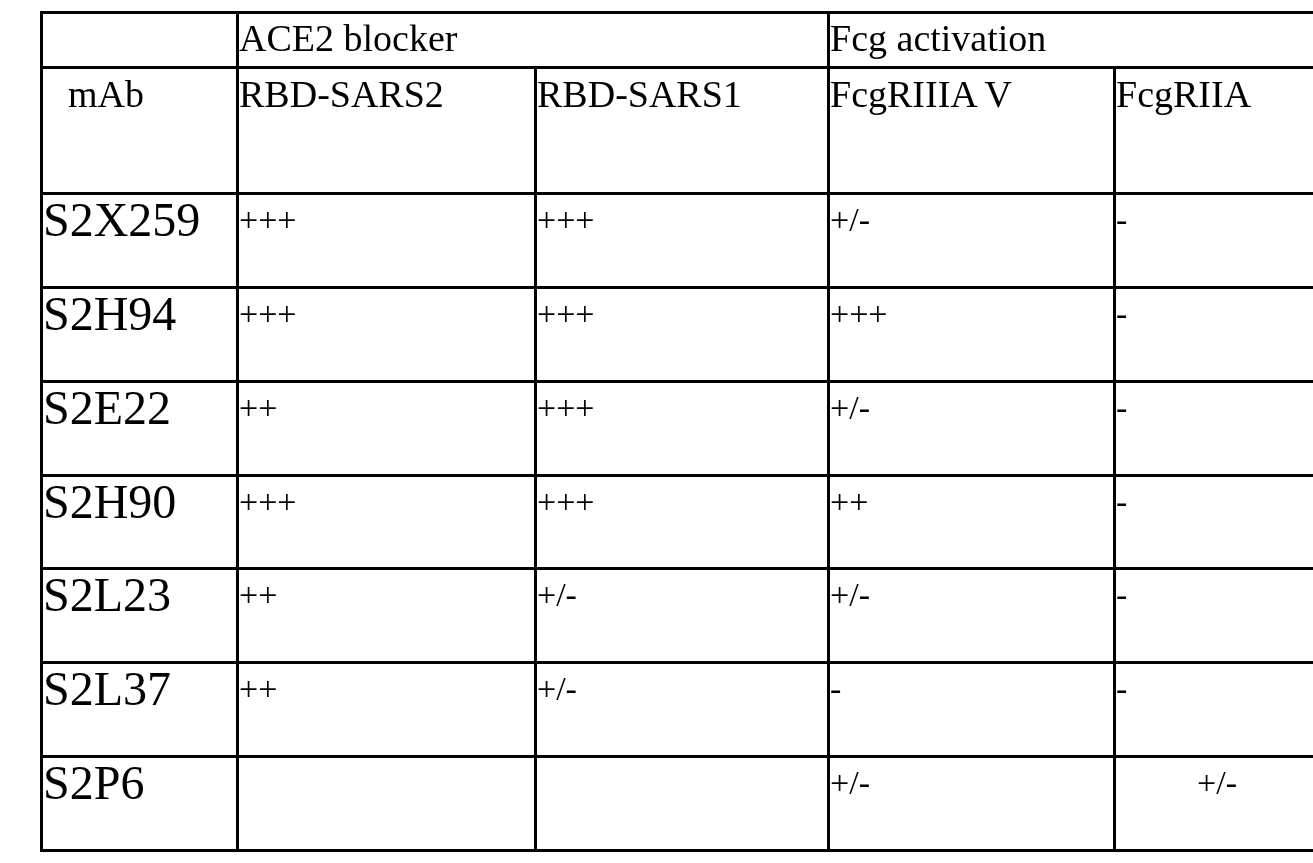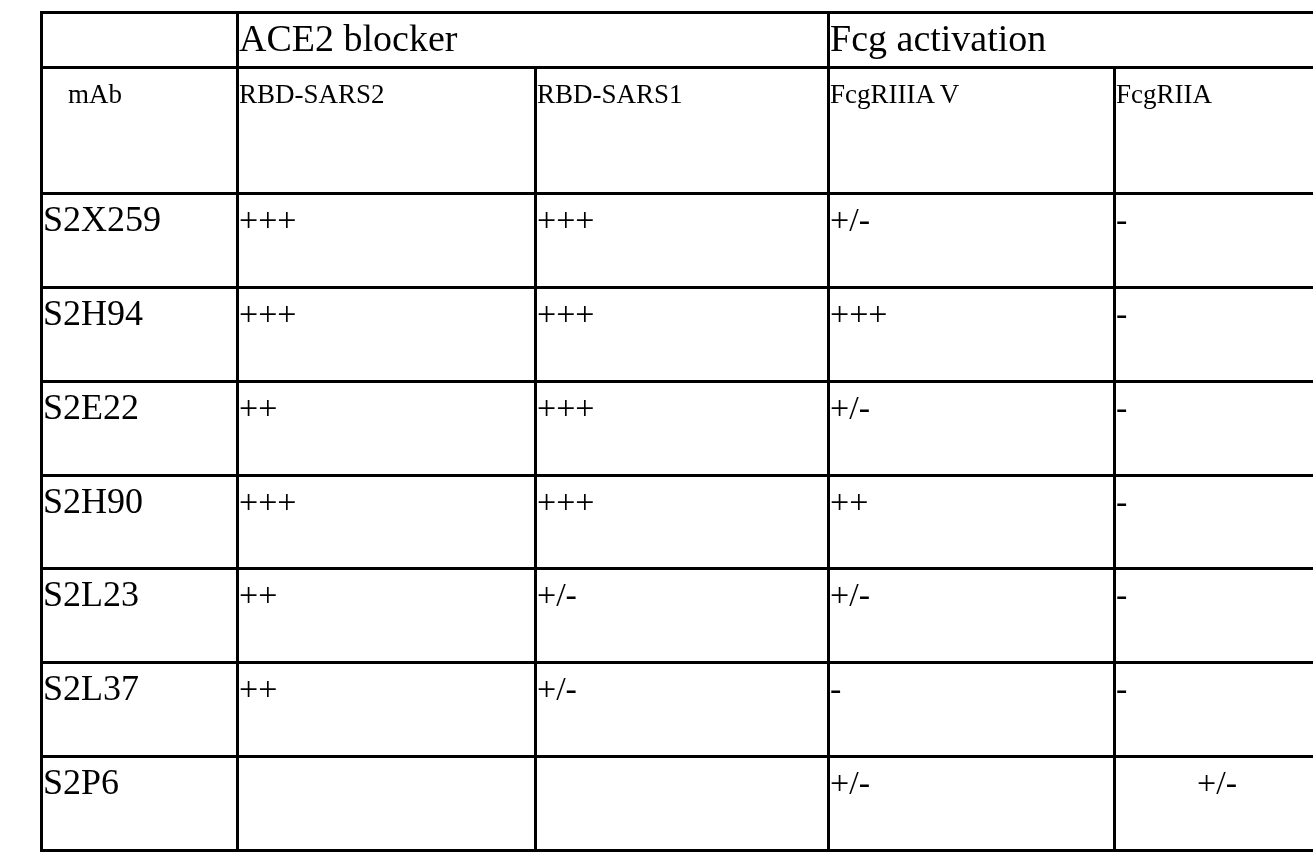--- a/index.html
+++ b/index.html
@@ -53,33 +53,33 @@
     font-weight: bold;
     font-size: 38px;
     line-height: 49px;
     padding-left: 18px;
     white-space: nowrap;
   }
   
   tr.hdr-cols { height: 126px; }
   .h-col {
     font-weight: bold;
-    font-size: 27px;
+    font-size: 38px;
     line-height: 50px;
     padding-left: 18px;
     padding-top: 3px;
     white-space: nowrap;
   }
   .h-col.mab-head { padding-left: 25px; }
 
   
   tr.data-row { height: 55px; }
   td.mab-cell {
     font-weight: bold;
-    font-size: 36px;
+    font-size: 48px;
     line-height: 49px;
     padding-left: 25px;
     white-space: nowrap;
     vertical-align: middle;
   }
   td.val-cell {
     font-weight: normal;
     font-size: 34px;
     line-height: 49px;
     padding-left: 25px;

